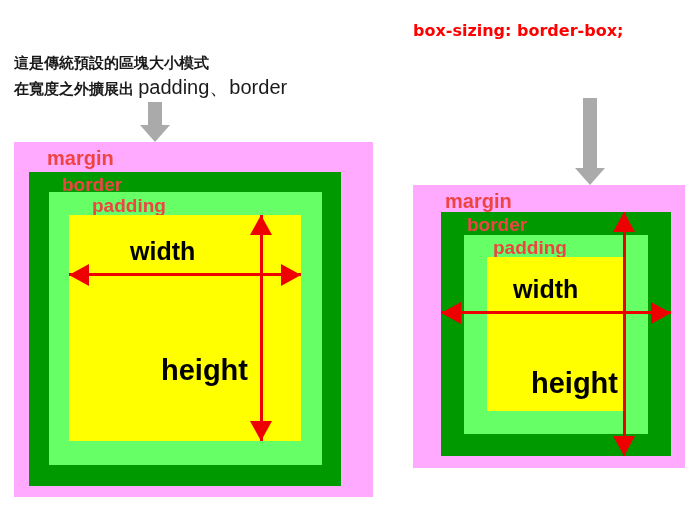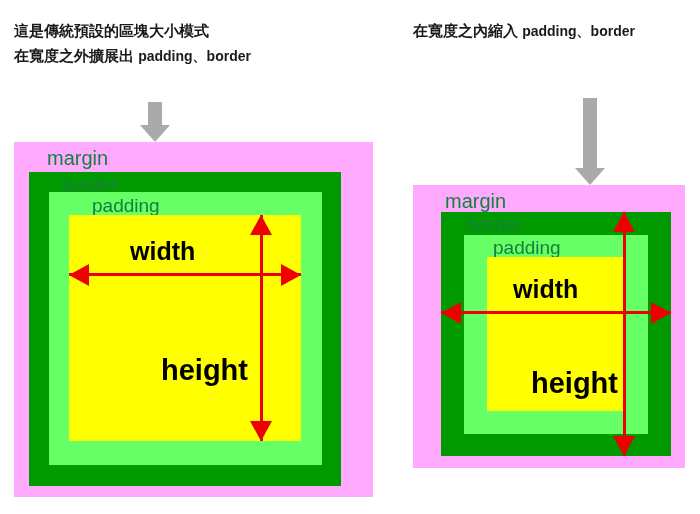--- a/index.html
+++ b/index.html
@@ -6,50 +6,50 @@
   body{
     width:700px;height:514px;background:#ffffff;overflow:hidden;position:relative;
     font-family:"Liberation Sans","DejaVu Sans",sans-serif;
   }
   .stage{position:absolute;left:0;top:0;width:700px;height:514px;}
 
   
   .caption{position:absolute;}
   .cap-line{
     color:#1a1a1a;font-size:15px;font-weight:bold;line-height:25px;
-    white-space:nowrap;letter-spacing:0px;
+    white-space:nowrap;letter-spacing:0px;margin-top:32px;
   }
   .cap-code{
     color:#ff0000;font-size:16px;font-weight:bold;line-height:26px;
     white-space:nowrap;font-family:"DejaVu Sans","Liberation Sans",sans-serif;
   }
   .cap-sub{
     color:#1a1a1a;font-size:15px;font-weight:bold;line-height:25px;white-space:nowrap;
   }
-  .cap-sub .thin{font-weight:bold;font-size:14px;}
+  .cap-sub .thin{font-weight:normal;font-size:20px;}
 
   
   .gray-arrow{position:absolute;}
   .gray-arrow .shaft{position:absolute;background:#aaaaaa;}
   .gray-arrow .head{
     position:absolute;width:0;height:0;
     border-left:15px solid transparent;border-right:15px solid transparent;
     border-top:17px solid #aaaaaa;
   }
 
   
   .boxfig{position:absolute;}
   .lvl{position:absolute;box-sizing:border-box;}
   .lvl-margin{background:#ffaaff;}
   .lvl-border{background:#009900;}
   .lvl-padding{background:#66ff66;}
   .lvl-content{background:#ffff00;}
 
   .lvl-label{
-    position:absolute;color:#15803d;font-weight:normal;white-space:nowrap;
+    position:absolute;color:#ef4444;font-weight:bold;white-space:nowrap;
     font-family:"Liberation Sans","DejaVu Sans",sans-serif;
   }
   .lab-margin{font-size:20px;}
   .lab-border{font-size:19px;}
   .lab-padding{font-size:19px;}
 
   
   .measure{position:absolute;}
   .m-line-h{position:absolute;height:3px;background:#ee0000;}
   .m-line-v{position:absolute;width:3px;background:#ee0000;}
@@ -117,24 +117,21 @@
 
     <div class="measure" style="left:55px;top:73px;width:232px;height:226px;">
       <div class="m-line-v" style="left:191px;top:0;height:226px;"></div>
       <div class="m-head up" style="left:181px;top:0;"></div>
       <div class="m-head down" style="left:181px;top:206px;"></div>
       <div class="m-label m-height" style="left:92px;top:139px;">height</div>
     </div>
   </div>
 
   <div class="caption" style="left:413px;top:18px;">
-    <div class="cap-sub">
-      <span>在寬度之內縮入</span>
-      <span class="thin">padding、border</span>
-    </div>
+    <div class="cap-code">box-sizing: border-box;</div>
   </div>
 
   <div class="gray-arrow" style="left:575px;top:98px;width:30px;height:87px;">
     <div class="shaft" style="left:8px;top:0;width:14px;height:71px;"></div>
     <div class="head" style="left:0;top:70px;"></div>
   </div>
 
   <div class="boxfig" style="left:413px;top:185px;width:272px;height:283px;">
 
     <div class="lvl lvl-margin" style="left:0;top:0;width:272px;height:283px;"></div>

